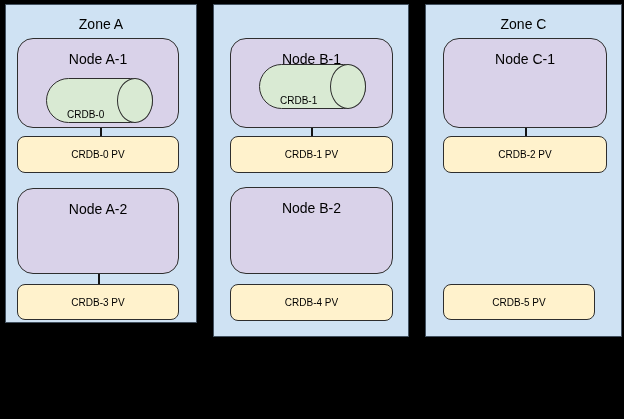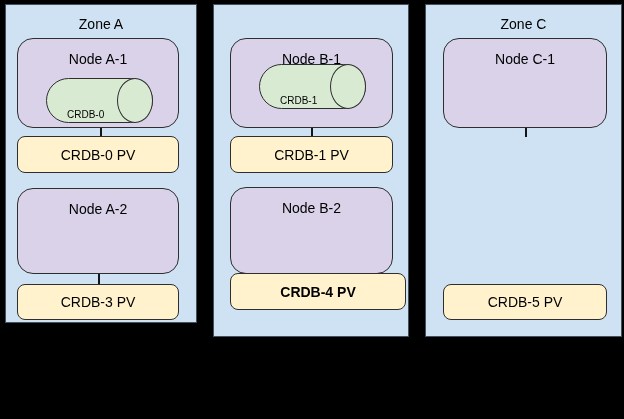--- a/index.html
+++ b/index.html
@@ -39,21 +39,21 @@
     line-height: 16px;
   }
   .pv {
     position: absolute;
     background: #fff2cc;
     border: 1px solid #2e2e2e;
     border-radius: 8px;
     display: flex;
     align-items: center;
     justify-content: center;
-    font-size: 14px;
+    font-size: 10px;
   }
   .cyl { position: absolute; }
   .cyl-body {
     position: absolute;
     left: 0; top: 0; right: 0; bottom: 0;
     background: #d9ead3;
     border: 1px solid #2e2e2e;
     border-radius: 24px;
   }
   .cyl-cap {
@@ -121,30 +121,33 @@
     <div class="cyl-cap"></div>
     <div class="cyl-label">CRDB-1</div>
   </div>
   <div class="pv" style="left:16px; top:131px; width:163px; height:37px;">
     <span>CRDB-1 PV</span>
   </div>
 
   <div class="node" style="left:16px; top:182px; width:163px; height:87px;">
     <div class="node-title">Node B-2</div>
   </div>
-  <div class="pv" style="left:16px; top:268px; width:176px; height:37px;font-weight:bold;">
+  <div class="pv" style="left:16px; top:279px; width:163px; height:37px;">
     <span>CRDB-4 PV</span>
   </div>
 </div>
 
 <div class="zone" style="left:425px; top:4px; width:197px; height:333px;">
   <div class="zone-title">Zone C</div>
 
   <div class="connector" style="left:99px; top:116px; height:16px;"></div>
 
   <div class="node" style="left:17px; top:33px; width:164px; height:90px;">
     <div class="node-title">Node C-1</div>
   </div>
+  <div class="pv" style="left:17px; top:131px; width:164px; height:37px;">
+    <span>CRDB-2 PV</span>
+  </div>
 
-  <div class="pv" style="left:17px; top:279px; width:164px; height:36px;align-items:center;">
+  <div class="pv" style="left:17px; top:279px; width:152px; height:36px;align-items:center;">
     <span>CRDB-5 PV</span>
   </div>
 </div>
 
 </body></html>

